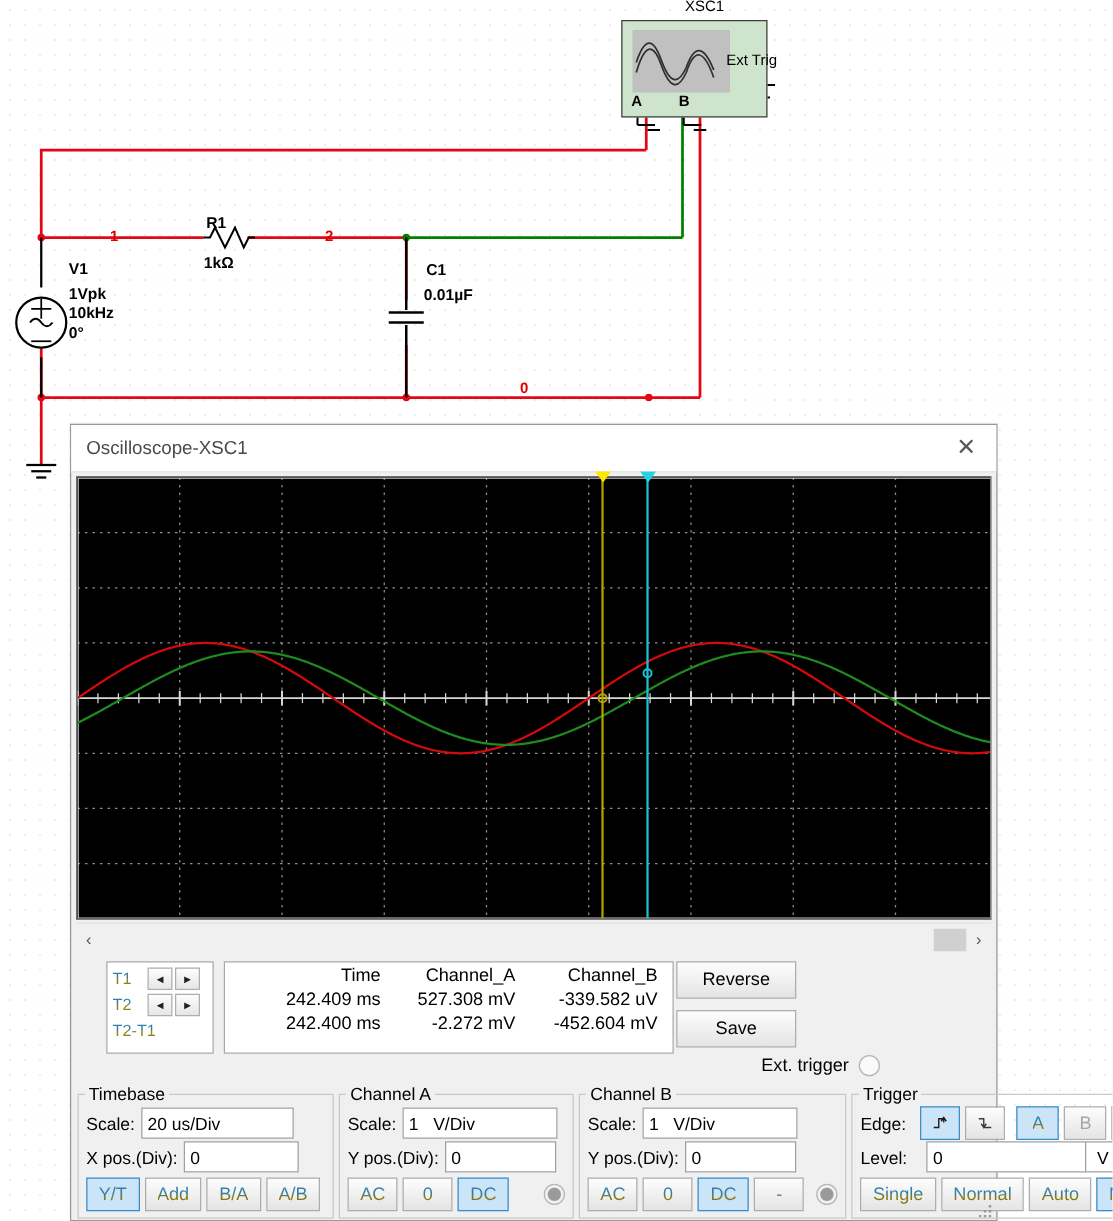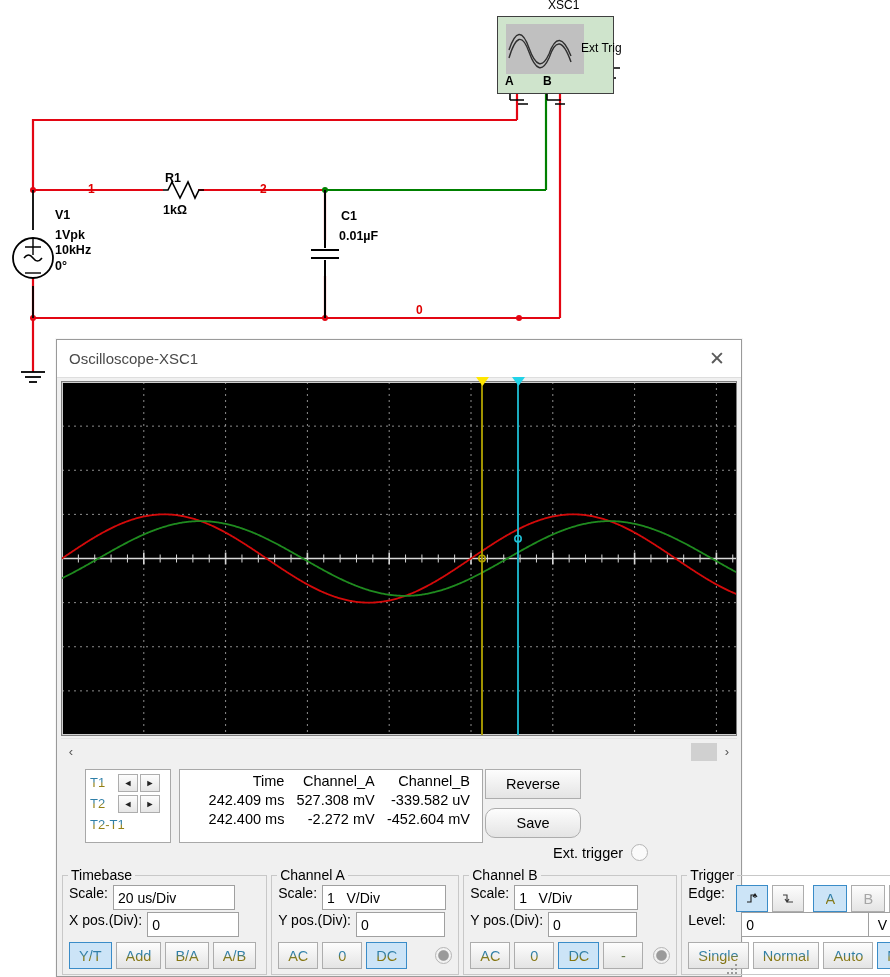--- a/index.html
+++ b/index.html
@@ -46,21 +46,21 @@
     position:absolute; left:8px; top:7px; width:78px; height:50px;
     background:#c0c0c0;
   }
   .exttrig-label {
     position:absolute; left:581px; top:41px;
     font-size:12px; color:#000; font-family:"Liberation Sans", sans-serif;text-align:center;
   }
 
   
   #scope-window {
-    position:absolute; left:56px; top:339px; width:686px; height:638px;
+    position:absolute; left:56px; top:339px; width:742px; height:638px;
     background:#f0f0f0;
     border:1px solid #9a9a9a;
     box-shadow:0 0 0 1px rgba(0,0,0,0.03);
   }
   .titlebar {
     height:38px; background:#ffffff; border-bottom:1px solid #dedede;
     display:flex; align-items:center; padding:0 6px 0 12px;
   }
   .titlebar .title {
     font-size:15px; color:#4a4a4a; flex:1;
@@ -134,21 +134,21 @@
   .readout th { font-weight:normal; }
   .readout col.c0 { width:36%; }
   .rightpanel { width:252px; padding-left:2px; }
   .wbtn {
     width:96px; height:30px; border:1px solid #adadad;
     background:linear-gradient(180deg,#fdfdfd,#e4e4e4);
     font-size:14.5px; color:#000; cursor:pointer; display:flex;
     align-items:center; justify-content:center;
     font-family:"Liberation Sans", sans-serif;
   }
-  .wbtn + .wbtn { margin-top:9px;border-radius:10px; }
+  .wbtn + .wbtn { margin-top:9px; }
   .exttrig-row {
     display:flex; align-items:center; margin-top:6px; margin-left:68px;
   }
   .exttrig-row .lab { font-size:14.5px; color:#000; }
   .led {
     width:17px; height:17px; border-radius:50%; margin-left:8px;
     border:1px solid #b5b5b5; background:#fafafa;
   }
   .led.filled {
     background:radial-gradient(circle at 50% 50%, #9a9a9a 0 45%, #f2f2f2 55% 100%);
@@ -156,21 +156,21 @@
 
   
   .groups { display:flex; margin:6px 4px 0 5px; }
   fieldset.grp {
     border:1px solid #c8c8c8; border-top:1px solid #c8c8c8;
     margin:0 4px 0 0; padding:2px 6px 5px 6px; position:relative;
   }
   fieldset.grp > legend {
     font-size:14px; color:#000; padding:0 3px; margin-left:-1px;
   }
-  .frow { display:flex; align-items:flex-start; height:27px; }
+  .frow { display:flex; align-items:center; height:27px; }
   .frow .lab { font-size:14px; color:#000; white-space:nowrap; }
   .tinput {
     border:1px solid #a0a0a0; background:#fff; height:25px;
     font-size:14px; color:#000; padding:2px 4px; margin-left:5px;
     font-family:"Liberation Sans", sans-serif; line-height:20px;
   }
   .btnrow { display:flex; align-items:center; margin-top:3px; }
   .sbtn {
     height:27px; min-width:40px; border:1px solid #adadad;
     background:linear-gradient(180deg,#fdfdfd,#e4e4e4);

